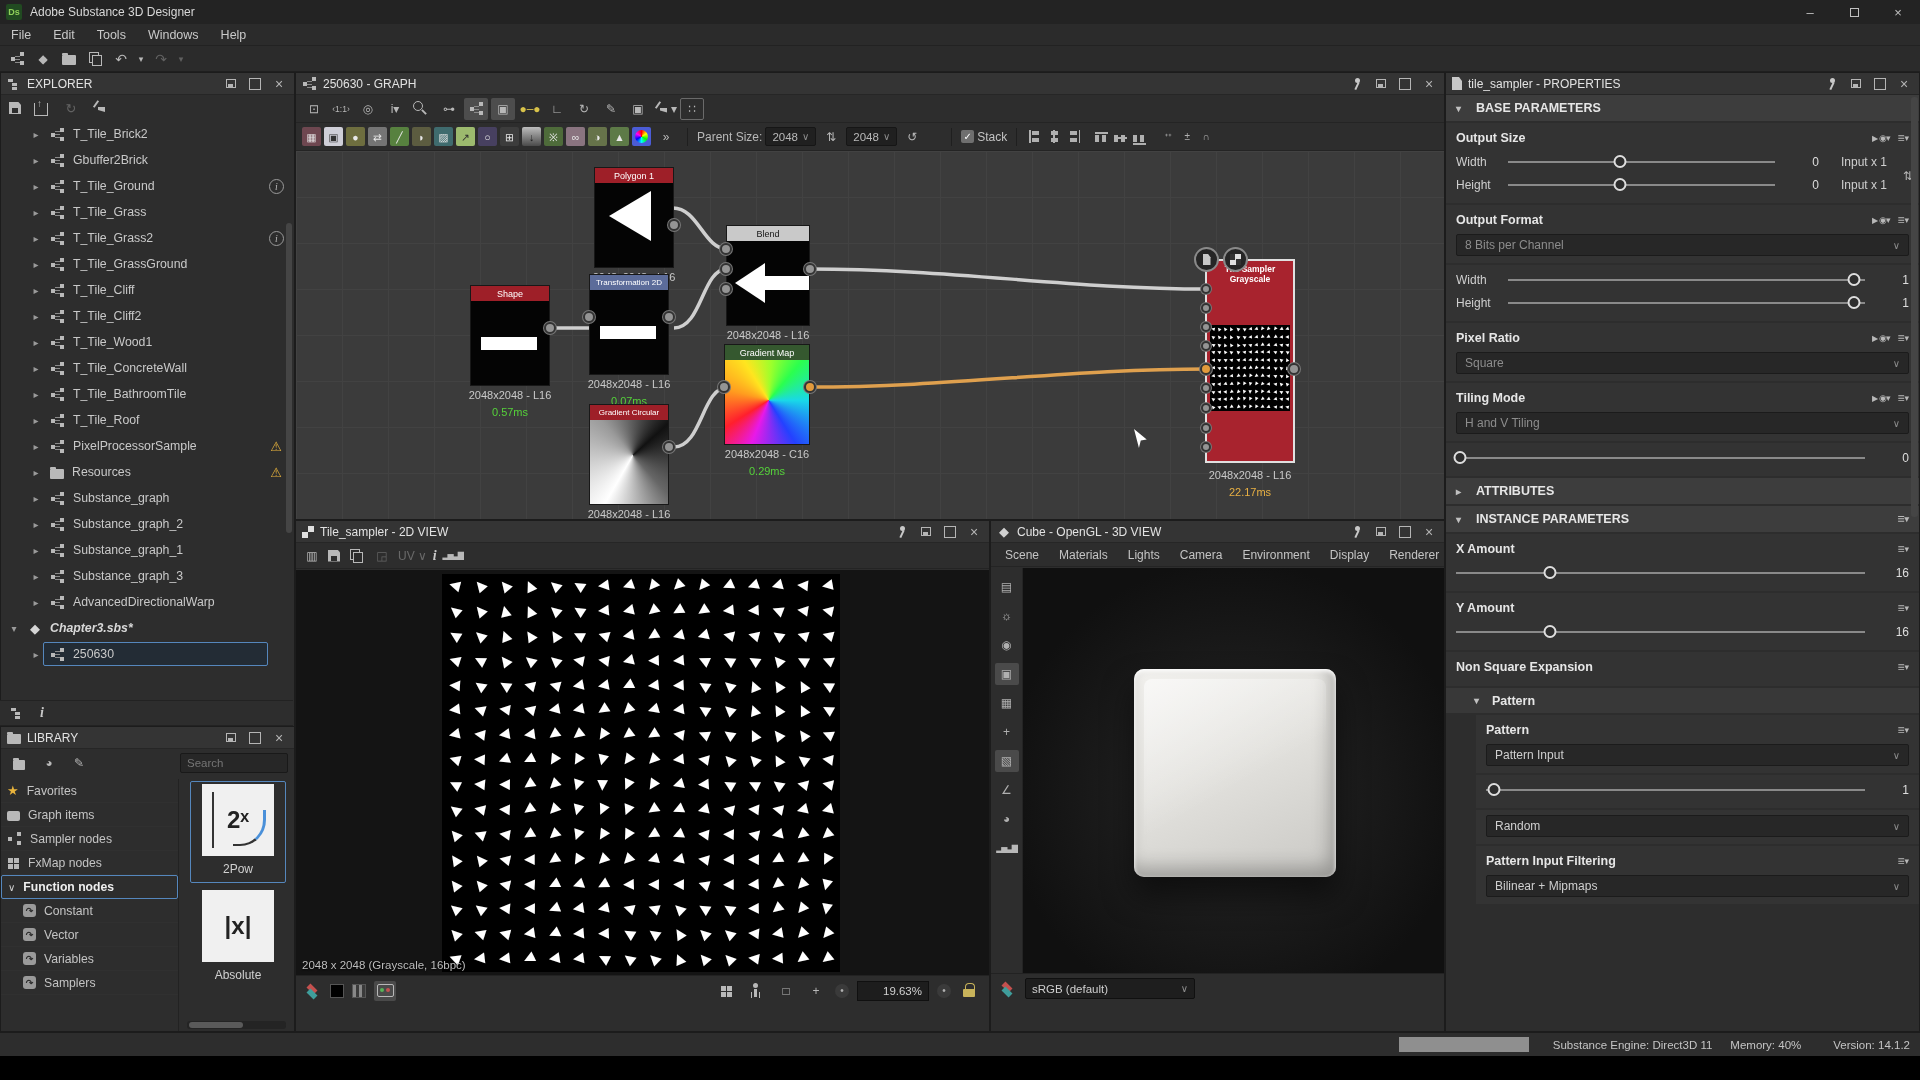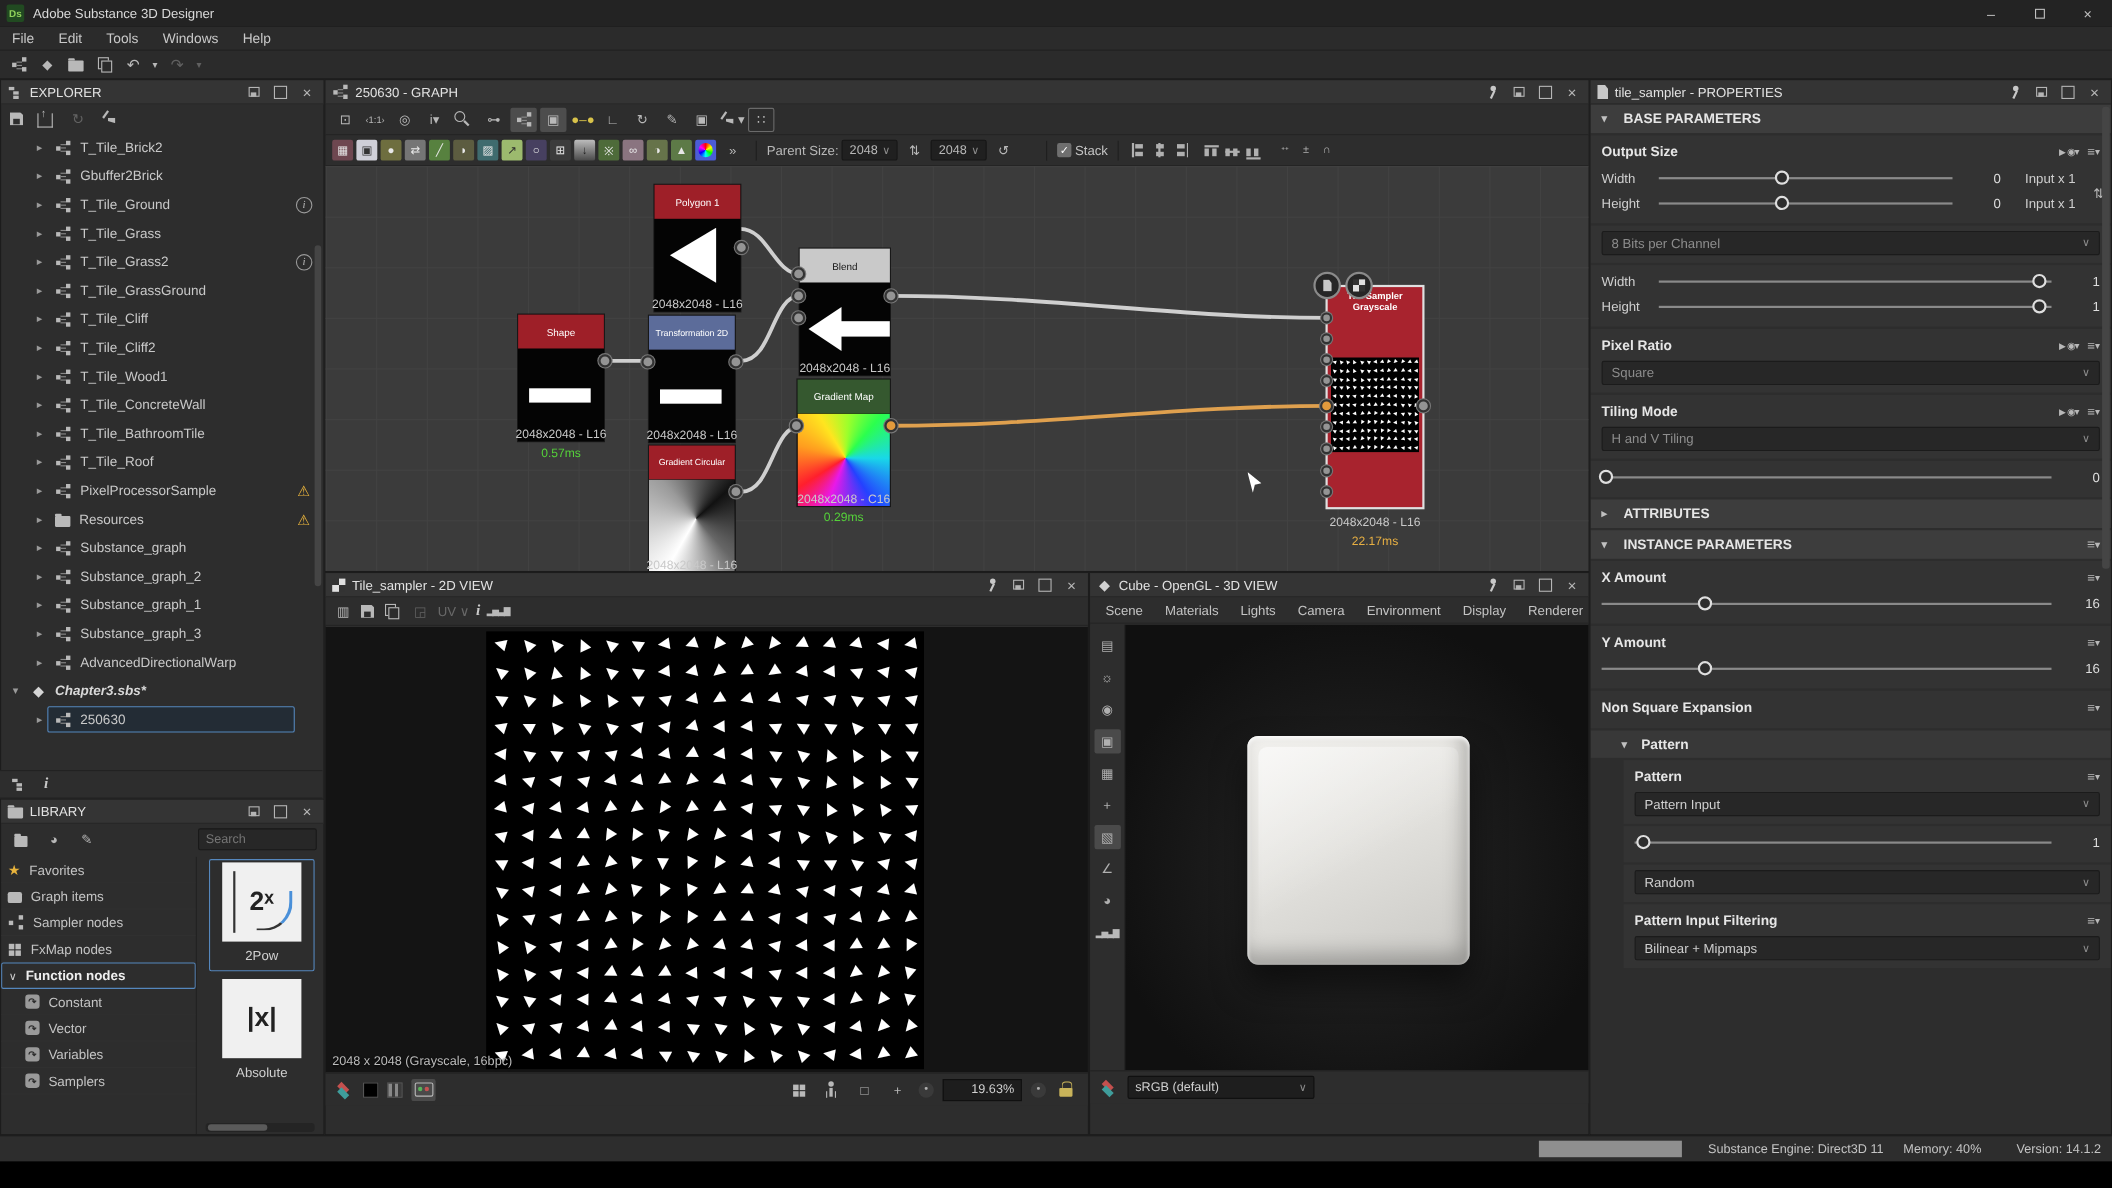--- a/index.html
+++ b/index.html
@@ -133,21 +133,21 @@
   .chk::before{content:"✓"}
   .al{width:16px;height:14px;position:relative;flex:none}
   .al::before{content:"";position:absolute;width:7px;height:4px;background:#b0b0b0;left:6px;top:1.5px;box-shadow:0 7px 0 #b0b0b0}
   .al-l::after{content:"";position:absolute;left:3px;top:0;width:1.6px;height:13px;background:#b0b0b0}
   .al-c::after{content:"";position:absolute;left:8px;top:0;width:1.6px;height:13px;background:#b0b0b0}
   .al-r::after{content:"";position:absolute;right:0;top:0;width:1.6px;height:13px;background:#b0b0b0}
   .al.rot{transform:rotate(90deg)}
   .altx{font-size:10px;color:#b0b0b0;width:16px;text-align:center}
   .gcanvas{position:absolute;left:0;top:78px;width:1148px;height:368px;background:#3b3b3b;background-image:linear-gradient(#424242 1px,transparent 1px),linear-gradient(90deg,#424242 1px,transparent 1px);background-size:46px 46px;overflow:hidden}
   .node{position:absolute;background:#060606;box-shadow:0 0 0 1px #181818}
-  .nhead{height:31px;display:flex;align-items:center;justify-content:center;font-size:9px;color:#fff;white-space:nowrap;overflow:hidden}
+  .nhead{height:15px;display:flex;align-items:center;justify-content:center;font-size:9px;color:#fff;white-space:nowrap;overflow:hidden}
   .nh-red{background:#9e1f28}.nh-gray{background:#c9c9c9;color:#151515}.nh-blue{background:#5c6c9a}.nh-green{background:#35582f}
   .nbody{position:relative;background:#040404;overflow:hidden}
   .ncap{position:absolute;left:50%;transform:translateX(-50%);white-space:nowrap;font-size:11px;color:#c9c9c9}
   .ntime{position:absolute;left:50%;transform:translateX(-50%);white-space:nowrap;font-size:11px;color:#55d23a}
   .ntime.orange{color:#e8b043}
   .ndot{position:absolute;width:12px;height:12px;border-radius:50%;background:#949494;border:2.5px solid #333;box-shadow:0 0 0 1px #777}
   .ndot.orange{background:#e29a3c}
   .ndot.small{width:10px;height:10px}
   .tri-left{width:0;height:0;border-top:25px solid transparent;border-bottom:25px solid transparent;border-right:42px solid #fff;position:absolute;left:14px;top:8px}
   .arrowL{position:absolute;left:8px;top:22px}
@@ -662,21 +662,21 @@
     <div class="node" style="left:175px;top:135px;width:78px">
       <div class="nhead nh-red">Shape</div>
       <div class="nbody" style="height:84px">
           <span class="wbar"></span>
         </div>
       <span class="ndot" style="right:-7px;top:36px"></span>
       <span class="ncap" style="top:103px">2048x2048 - L16</span>
       <span class="ntime" style="top:120px">0.57ms</span>
     </div>
 
-    <div class="node" style="left:294px;top:136px;width:78px">
+    <div class="node" style="left:294px;top:124px;width:78px">
       <div class="nhead nh-blue" style="font-size:8px">Transformation 2D</div>
       <div class="nbody" style="height:84px">
           <span class="wbar"></span>
         </div>
       <span class="ndot" style="left:-7px;top:36px"></span>
       <span class="ndot" style="right:-7px;top:36px"></span>
       <span class="ncap" style="top:103px">2048x2048 - L16</span>
       <span class="ntime" style="top:120px">0.07ms</span>
     </div>
 
@@ -1269,20 +1269,26 @@
         <div class="track">
             <span class="sthumb" style="left:42%"></span>
           </div>
         <span class="sl-val">0</span>
         <span class="sl-suffix">Input x 1</span>
       </div>
       <span class="linkic"></span>
     </div>
 
     <div class="pgroup">
+      <div class="prow-label">
+        <span class="plabel">Output Format</span>
+          <span class="sp"></span>
+        <span class="fnic"></span>
+        <span class="preic"></span>
+      </div>
       <div class="dd dimtx">
         <span>8 Bits per Channel</span>
           <span class="ddchev">∨</span>
       </div>
     </div>
 
     <div class="pgroup">
       <div class="srow">
         <span class="sl-name">Width</span>
         <div class="track">

